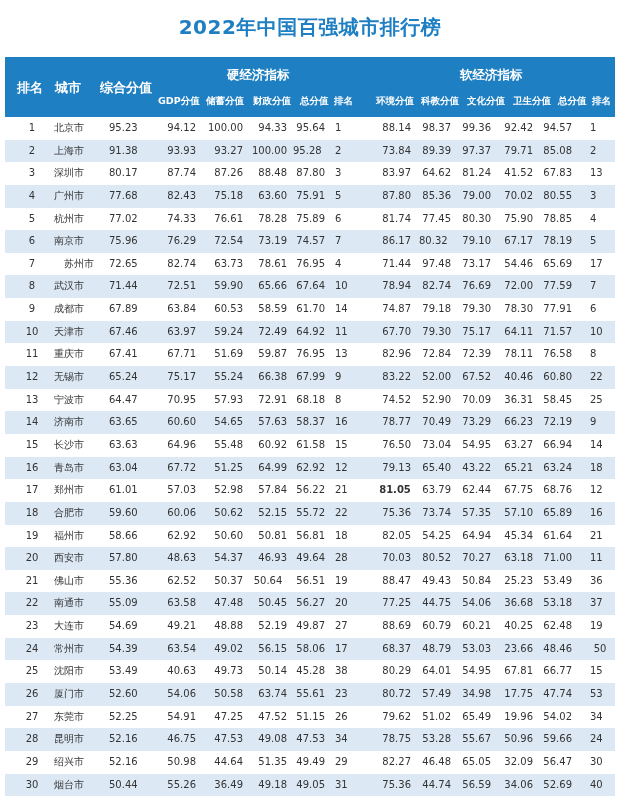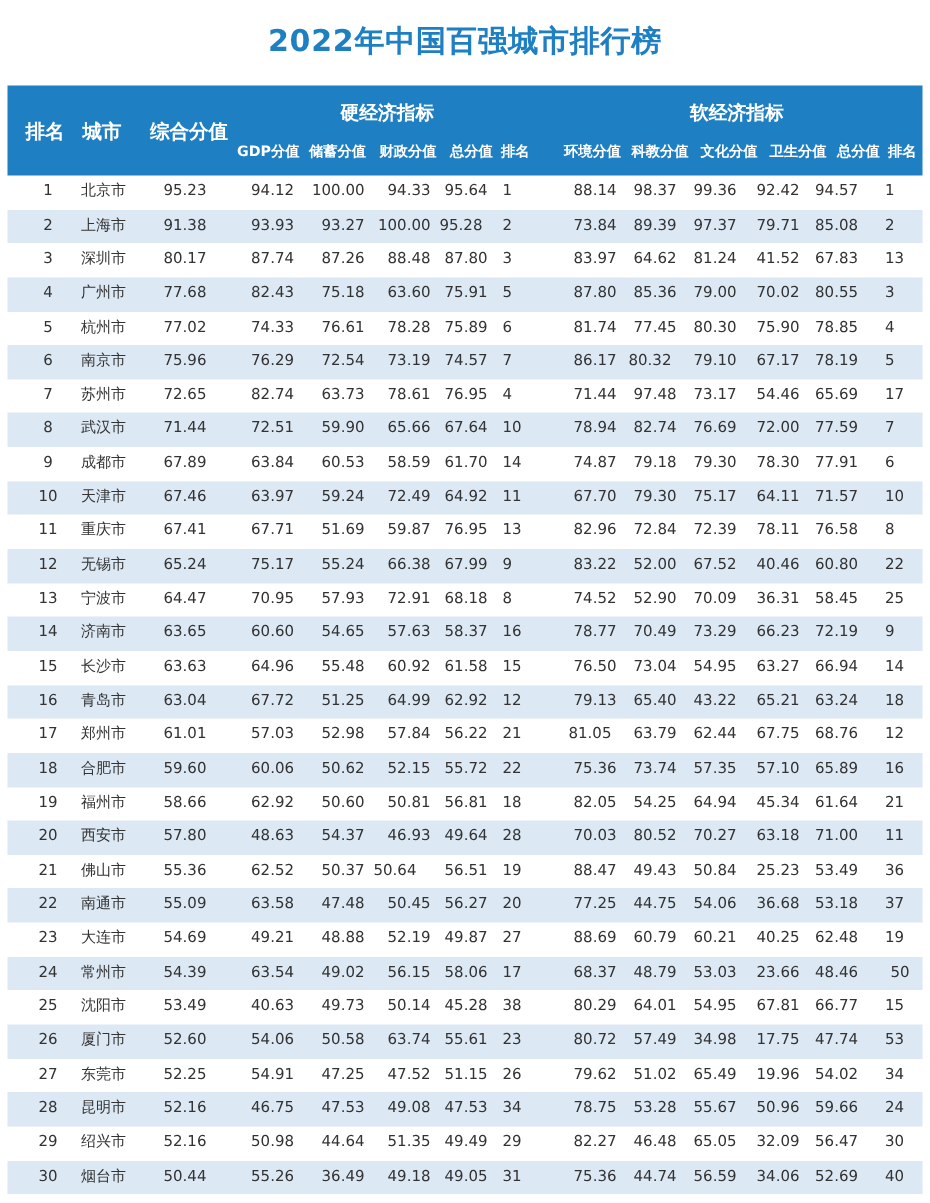--- a/index.html
+++ b/index.html
@@ -135,21 +135,21 @@
         <span class="c" style="left: 330px; width: 20px; text-align: left;">7</span>
         <span class="c" style="left: 374px; width: 32px; text-align: right;">86.17</span>
         <span class="c" style="left: 414px; width: 32px; ">80.32</span>
         <span class="c" style="left: 454px; width: 32px; text-align: right;">79.10</span>
         <span class="c" style="left: 496px; width: 32px; text-align: right;">67.17</span>
         <span class="c" style="left: 535px; width: 32px; text-align: right;">78.19</span>
         <span class="c" style="left: 585px; width: 20px; text-align: left;">5</span>
       </div>
       <div class="row">
         <span class="c" style="left: 20px; width: 14px; text-align: center;">7</span>
-        <span class="c" style="left: 49px; width: 40px; text-align: left;">苏州市</span>
+        <span class="c" style="left: 49px; width: 40px; text-align: right;">苏州市</span>
         <span class="c" style="left: 104px; width: 36px; text-align: left;">72.65</span>
         <span class="c" style="left: 159px; width: 32px; text-align: right;">82.74</span>
         <span class="c" style="left: 200px; width: 38px; text-align: right;">63.73</span>
         <span class="c" style="left: 244px; width: 38px; text-align: right;">78.61</span>
         <span class="c" style="left: 288px; width: 32px; text-align: right;">76.95</span>
         <span class="c" style="left: 330px; width: 20px; text-align: left;">4</span>
         <span class="c" style="left: 374px; width: 32px; text-align: right;">71.44</span>
         <span class="c" style="left: 414px; width: 32px; text-align: right;">97.48</span>
         <span class="c" style="left: 454px; width: 32px; text-align: right;">73.17</span>
         <span class="c" style="left: 496px; width: 32px; text-align: right;">54.46</span>
@@ -302,21 +302,21 @@
       </div>
       <div class="row">
         <span class="c" style="left: 20px; width: 14px; text-align: center;">17</span>
         <span class="c" style="left: 49px; width: 40px; text-align: left;">郑州市</span>
         <span class="c" style="left: 104px; width: 36px; text-align: left;">61.01</span>
         <span class="c" style="left: 159px; width: 32px; text-align: right;">57.03</span>
         <span class="c" style="left: 200px; width: 38px; text-align: right;">52.98</span>
         <span class="c" style="left: 244px; width: 38px; text-align: right;">57.84</span>
         <span class="c" style="left: 288px; width: 32px; text-align: right;">56.22</span>
         <span class="c" style="left: 330px; width: 20px; text-align: left;">21</span>
-        <span class="c" style="left: 374px; width: 32px; text-align: left;">81.05</span>
+        <span class="c" style="left: 374px; width: 32px; text-align: center; font-weight: bold;">81.05</span>
         <span class="c" style="left: 414px; width: 32px; text-align: right;">63.79</span>
         <span class="c" style="left: 454px; width: 32px; text-align: right;">62.44</span>
         <span class="c" style="left: 496px; width: 32px; text-align: right;">67.75</span>
         <span class="c" style="left: 535px; width: 32px; text-align: right;">68.76</span>
         <span class="c" style="left: 585px; width: 20px; text-align: left;">12</span>
       </div>
       <div class="row alt">
         <span class="c" style="left: 20px; width: 14px; text-align: center;">18</span>
         <span class="c" style="left: 49px; width: 40px; text-align: left;">合肥市</span>
         <span class="c" style="left: 104px; width: 36px; text-align: left;">59.60</span>
@@ -363,21 +363,21 @@
         <span class="c" style="left: 496px; width: 32px; text-align: right;">63.18</span>
         <span class="c" style="left: 535px; width: 32px; text-align: right;">71.00</span>
         <span class="c" style="left: 585px; width: 20px; text-align: left;">11</span>
       </div>
       <div class="row">
         <span class="c" style="left: 20px; width: 14px; text-align: center;">21</span>
         <span class="c" style="left: 49px; width: 40px; text-align: left;">佛山市</span>
         <span class="c" style="left: 104px; width: 36px; text-align: left;">55.36</span>
         <span class="c" style="left: 159px; width: 32px; text-align: right;">62.52</span>
         <span class="c" style="left: 200px; width: 38px; text-align: right;">50.37</span>
-        <span class="c" style="left: 244px; width: 38px; text-align: left;">50.64</span>
+        <span class="c" style="left: 244px; width: 38px; text-align: center;">50.64</span>
         <span class="c" style="left: 288px; width: 32px; text-align: right;">56.51</span>
         <span class="c" style="left: 330px; width: 20px; text-align: left;">19</span>
         <span class="c" style="left: 374px; width: 32px; text-align: right;">88.47</span>
         <span class="c" style="left: 414px; width: 32px; text-align: right;">49.43</span>
         <span class="c" style="left: 454px; width: 32px; text-align: right;">50.84</span>
         <span class="c" style="left: 496px; width: 32px; text-align: right;">25.23</span>
         <span class="c" style="left: 535px; width: 32px; text-align: right;">53.49</span>
         <span class="c" style="left: 585px; width: 20px; text-align: left;">36</span>
       </div>
       <div class="row alt">

